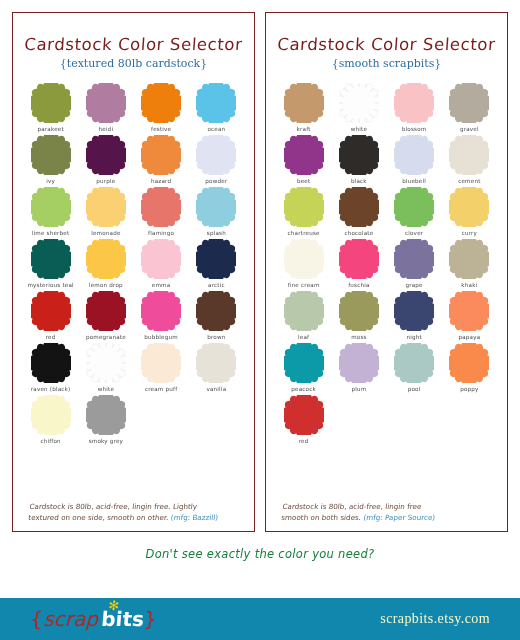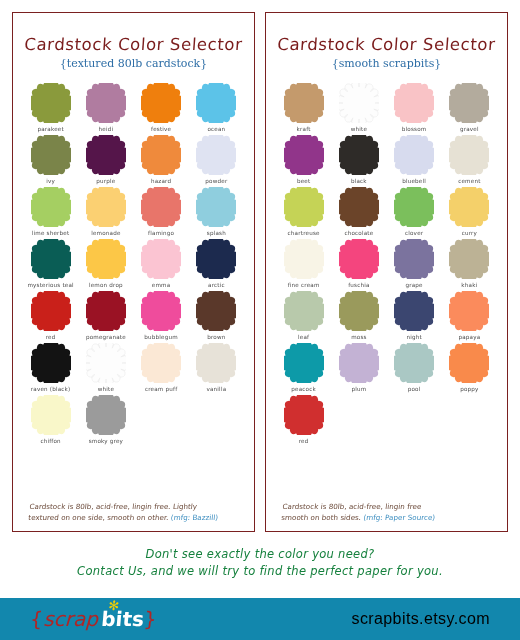--- a/index.html
+++ b/index.html
@@ -110,23 +110,23 @@
     transform: skewX(-5deg);
   }
   .logo .brace { color: #b02525; }
   .logo .scrap { color: #b02525; font-style: italic; padding: 0 2px; }
   .logo .bits { color: #ffffff; font-weight: bold; position: relative; }
   .logo .star {
     color: #f5d000; font-size: 13px;
     position: absolute; top: -9px; left: 6px;
   }
   .footer-url {
-    font-family: Liberation Sans, sans-serif;
-    font-size: 16px;
-    color: #000000;
+    font-family: Liberation Serif, serif;
+    font-size: 14px;
+    color: #fef9c3;
     letter-spacing: 0.4px;
   }
 </style>
 </head>
 <body>
 
 <div class="page">
 
   <div class="panels">
 
@@ -561,21 +561,20 @@
         <br>
         <span>smooth on both sides.</span>
         <span class="mfg">(mfg: Paper Source)</span>
       </div>
     </div>
 
   </div>
 
   <div class="bottom-msg">
     <div>Don't see exactly the color you need?</div>
-    <div>Contact Us, and we will try to find the perfect paper for you.</div>
   </div>
 
   <div class="footer-bar">
     <div class="logo">
       <span class="brace">{</span>
       <span class="scrap">scrap</span>
       <span class="bits">
         <span class="star">✻</span>
         <span>bits</span>
       </span>

